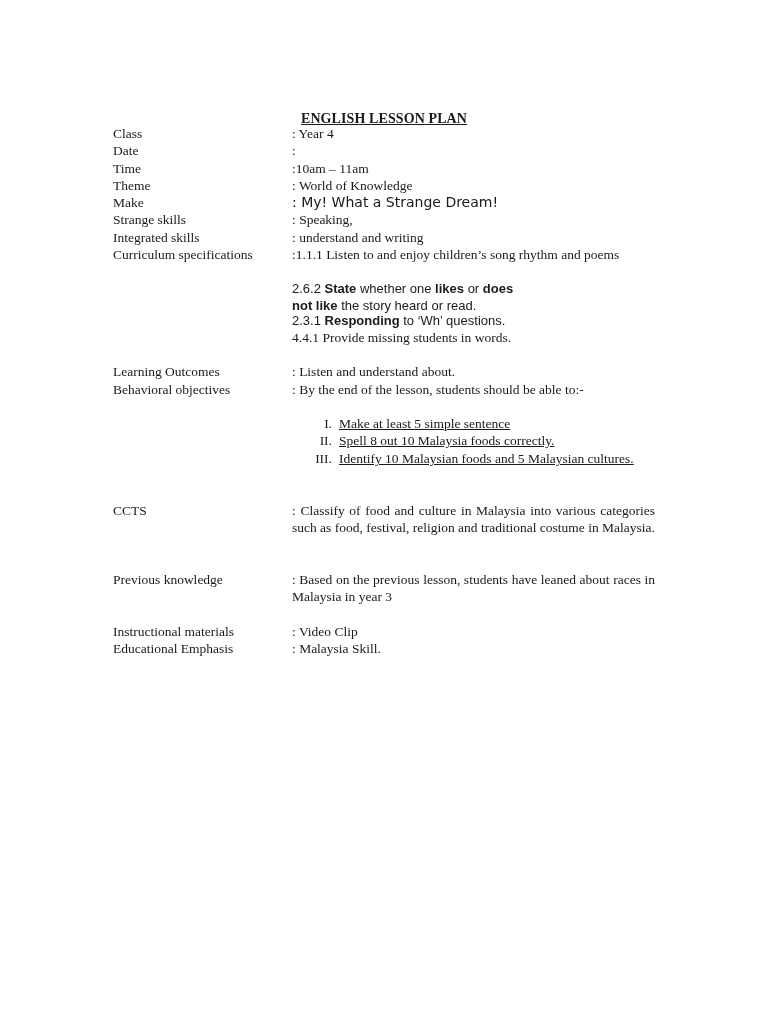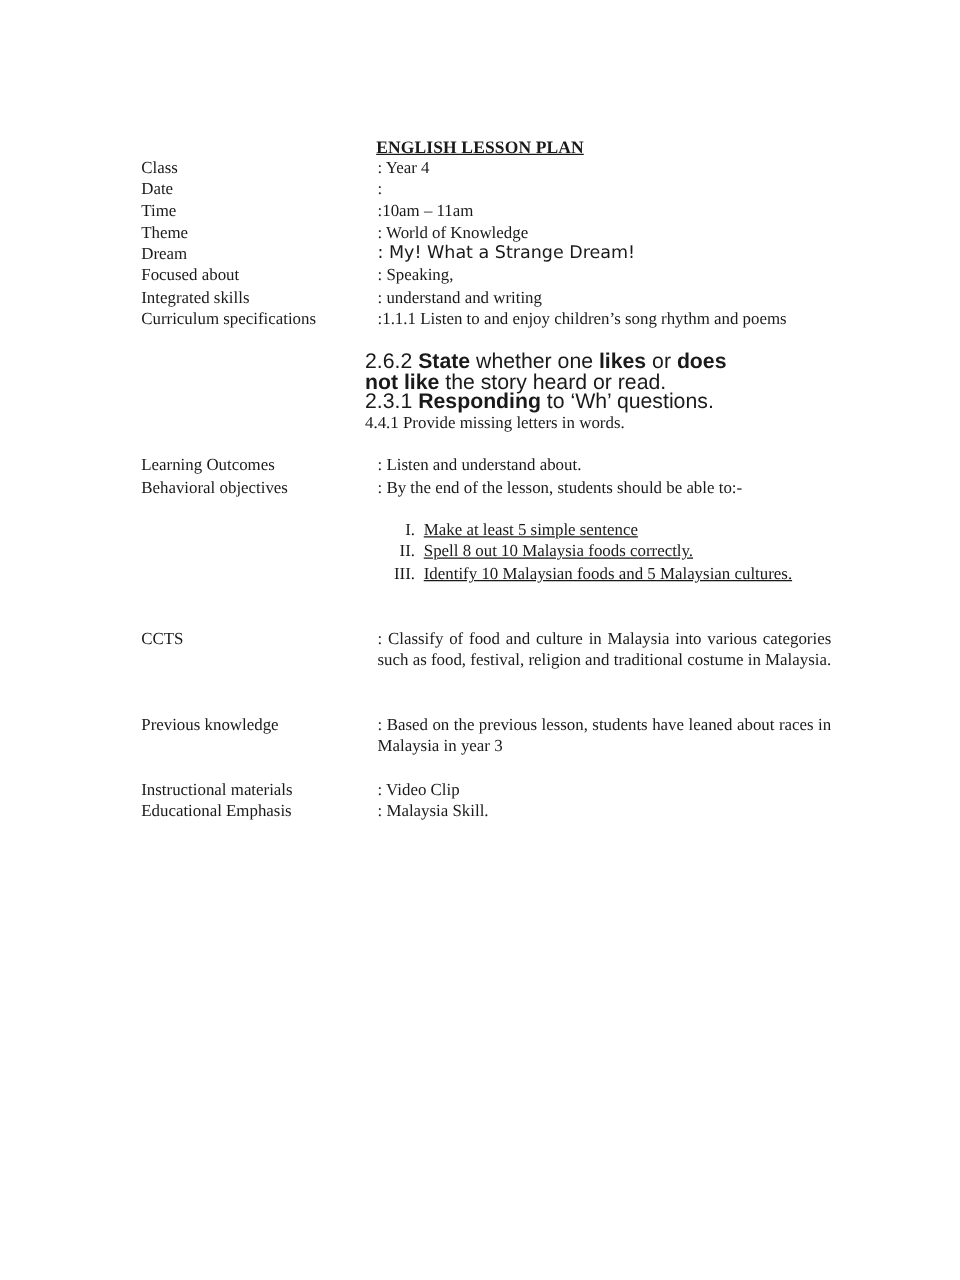--- a/index.html
+++ b/index.html
@@ -2,22 +2,22 @@
 <html><head>
   <meta charset="utf-8">
   <style>
     html, body { margin: 0; padding: 0; background: #ffffff; }
     body { width: 768px; height: 1024px; position: relative; overflow: hidden;
            font-family: "Liberation Serif", serif; color: #1a1a1a; font-size: 13.5px; }
     .title { position: absolute; top: 91px; left: 0; width: 768px; text-align: center;
              font-weight: bold; text-decoration: underline; font-size: 14px; letter-spacing: 0.1px; margin-top: 20px; }
     .row { position: absolute; left: 113px; width: 542px; line-height: 17px; }
     .lbl { position: absolute; left: 0; top: 0; white-space: nowrap; }
-    .val { position: absolute; left: 189px; top: 0; width: 363px; text-align: justify; }
-    .sans { font-family: "Liberation Sans", sans-serif; font-size: 17px; }
+    .val { position: absolute; left: 179px; top: 0; width: 363px; text-align: justify; }
+    .sans { font-family: "Liberation Sans", sans-serif; font-size: 13px; }
     .dv { font-family: "DejaVu Sans", sans-serif; font-size: 14px; }
     .sub { position: absolute; left: 292px; width: 363px; line-height: 17px; }
     .obj { position: absolute; left: 292px; width: 363px; line-height: 17px; }
     .obj .num { position: absolute; left: 0; width: 40px; text-align: right; }
     .obj .txt { position: absolute; left: 47px; width: 316px; text-align: justify; text-align-last: left; text-decoration: underline; }
     b { font-weight: bold; }
   </style>
 </head>
 <body>
 
@@ -35,43 +35,43 @@
   </div>
   <div class="row" style="top:160px">
     <span class="lbl">Time</span>
     <span class="val">:10am – 11am</span>
   </div>
   <div class="row" style="top:177px">
     <span class="lbl">Theme</span>
     <span class="val">: World of Knowledge</span>
   </div>
   <div class="row" style="top:194px">
-    <span class="lbl">Dream</span>
+    <span class="lbl">Make</span>
     <span class="val dv">: My! What a Strange Dream!</span>
   </div>
   <div class="row" style="top:211px">
-    <span class="lbl">Focused about</span>
+    <span class="lbl">Strange skills</span>
     <span class="val">: Speaking,</span>
   </div>
   <div class="row" style="top:229px">
     <span class="lbl">Integrated skills</span>
     <span class="val">: understand and writing</span>
   </div>
   <div class="row" style="top:246px">
     <span class="lbl">Curriculum specifications</span>
     <span class="val">:1.1.1 Listen to and enjoy children’s song rhythm and poems</span>
   </div>
 
   <div class="sub sans" style="top:280px">
     <span>2.6.2 </span><b>State</b><span> whether one </span><b>likes</b><span> or </span><b>does</b><br><b>not like</b><span> the story heard or read.</span>
   </div>
   <div class="sub sans" style="top:312px">
     <span>2.3.1 </span><b>Responding</b><span> to ‘Wh’ questions.</span>
   </div>
-  <div class="sub" style="top:329px">4.4.1 Provide missing letters in words.</div>
+  <div class="sub" style="top:329px">4.4.1 Provide missing students in words.</div>
 
   <div class="row" style="top:363px">
     <span class="lbl">Learning Outcomes</span>
     <span class="val">: Listen and understand about.</span>
   </div>
   <div class="row" style="top:381px">
     <span class="lbl">Behavioral objectives</span>
     <span class="val">: By the end of the lesson, students should be able to:-</span>
   </div>
 

